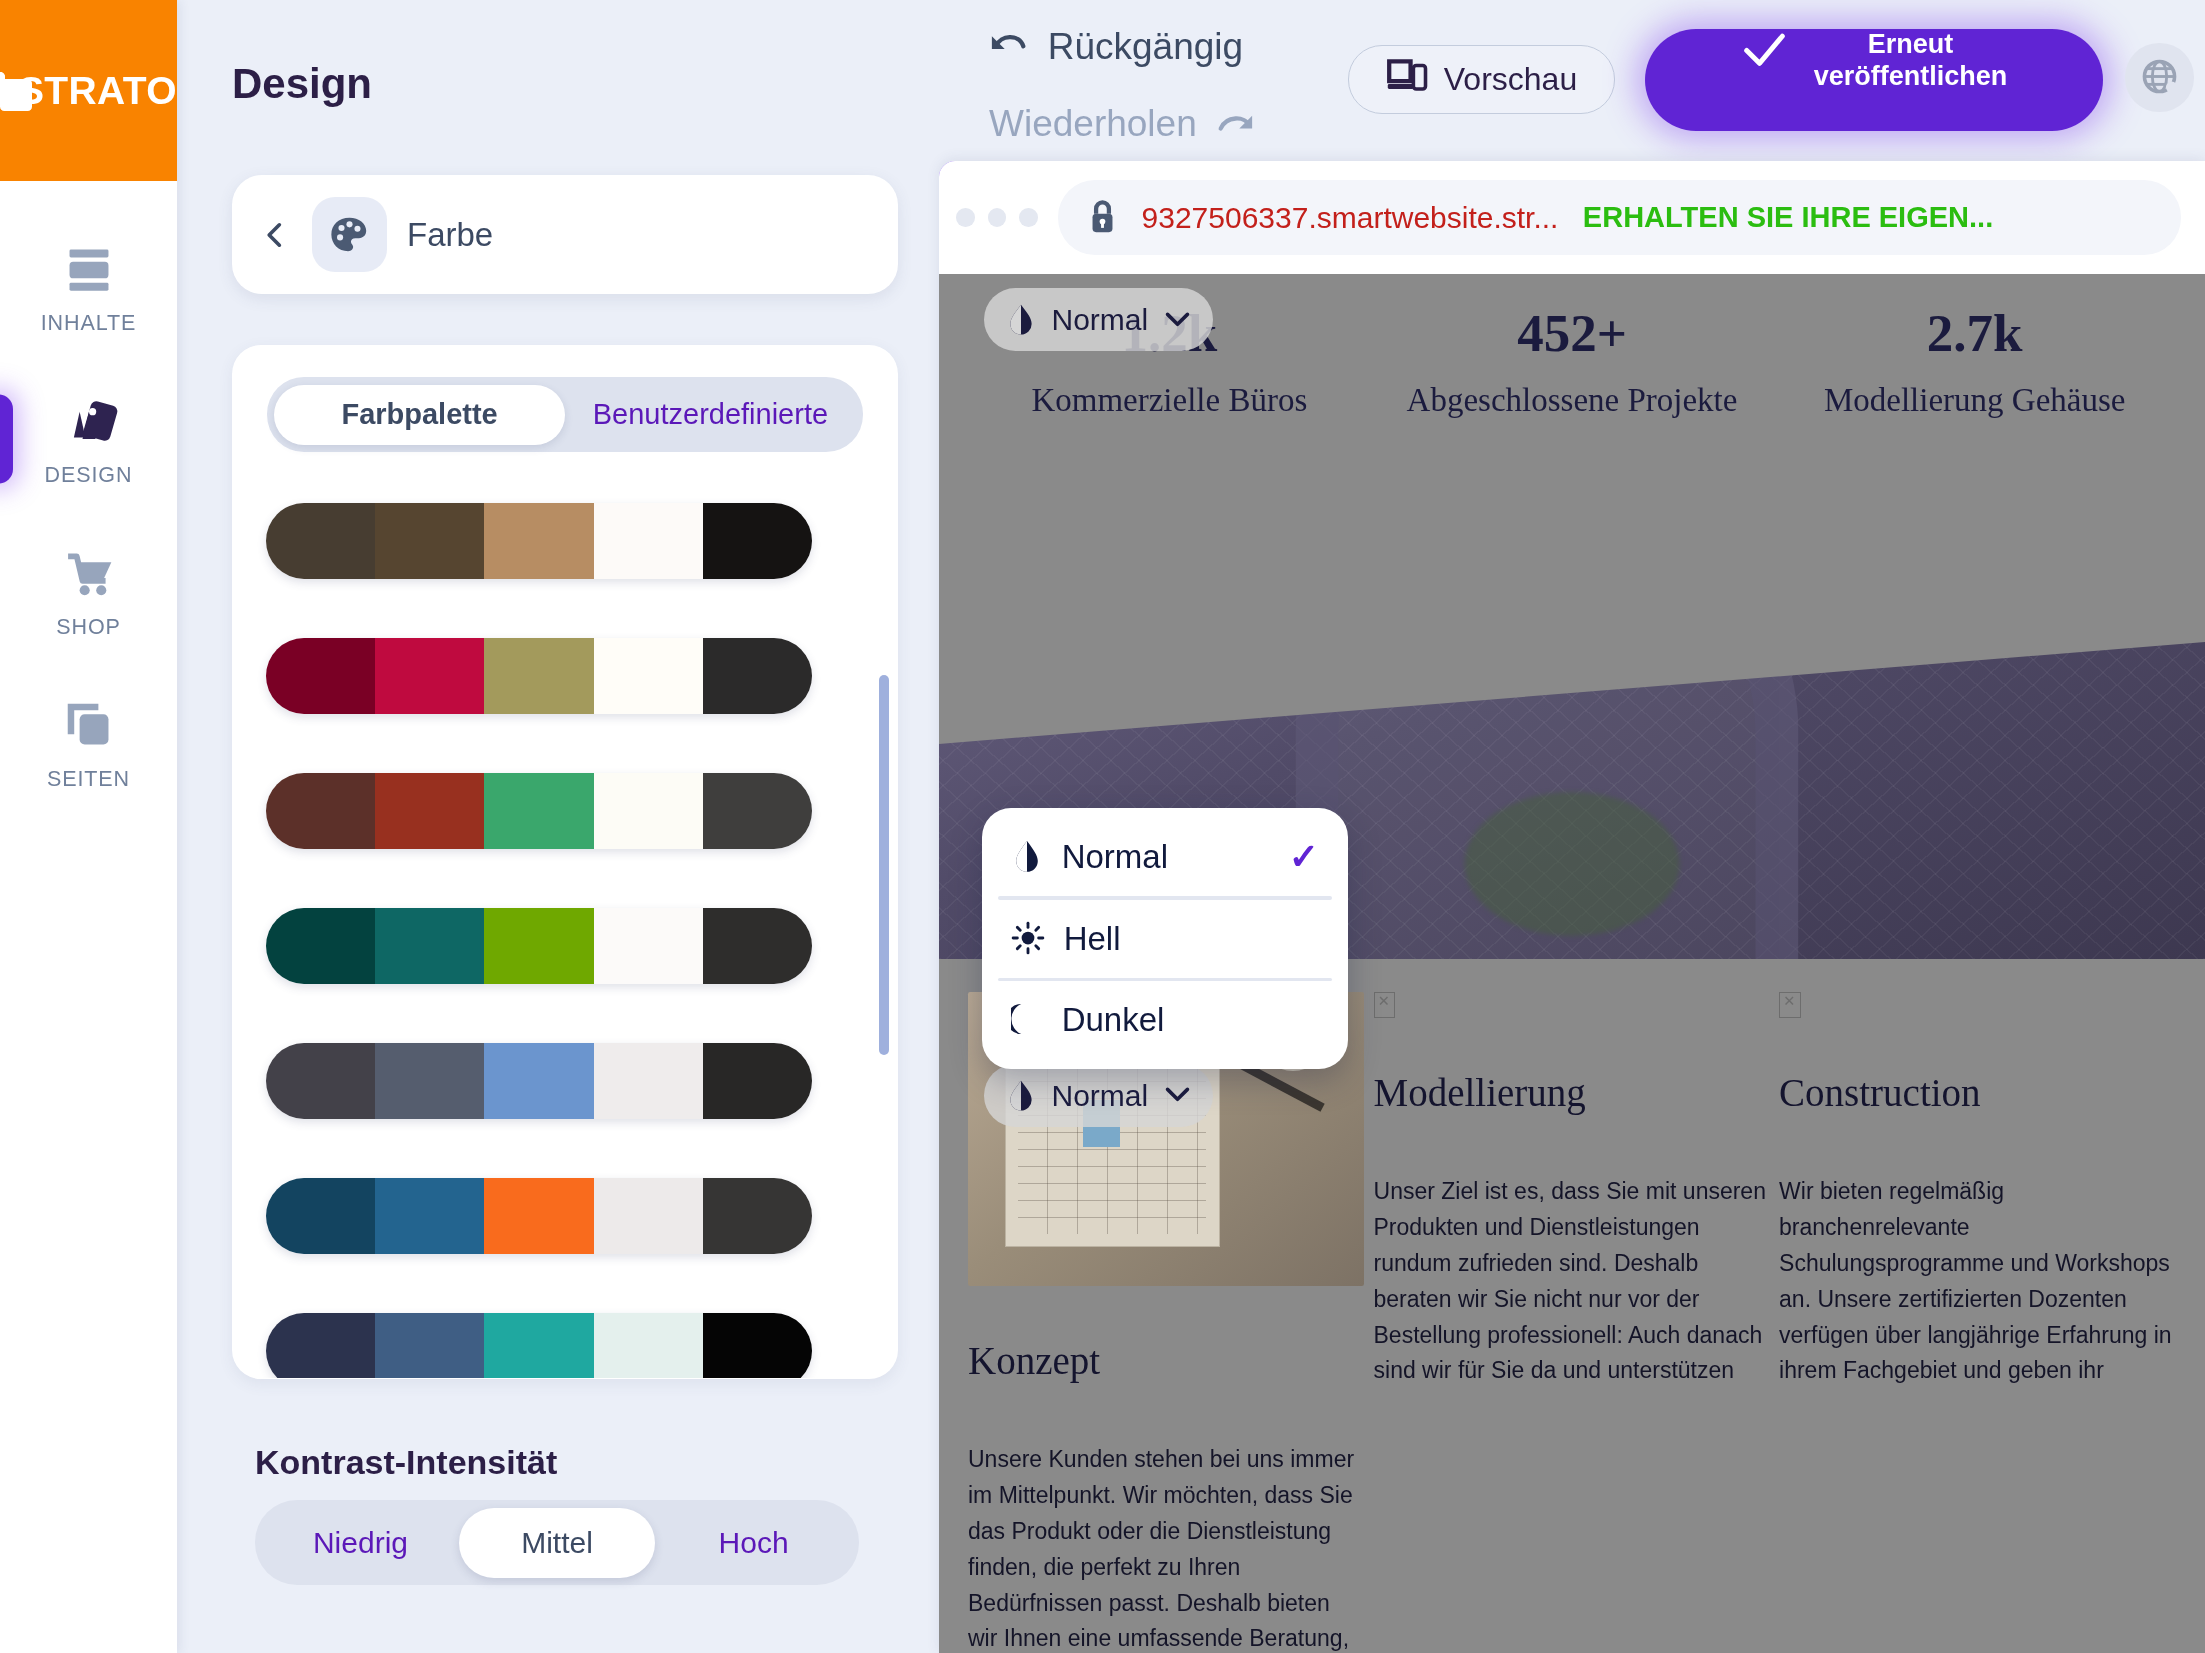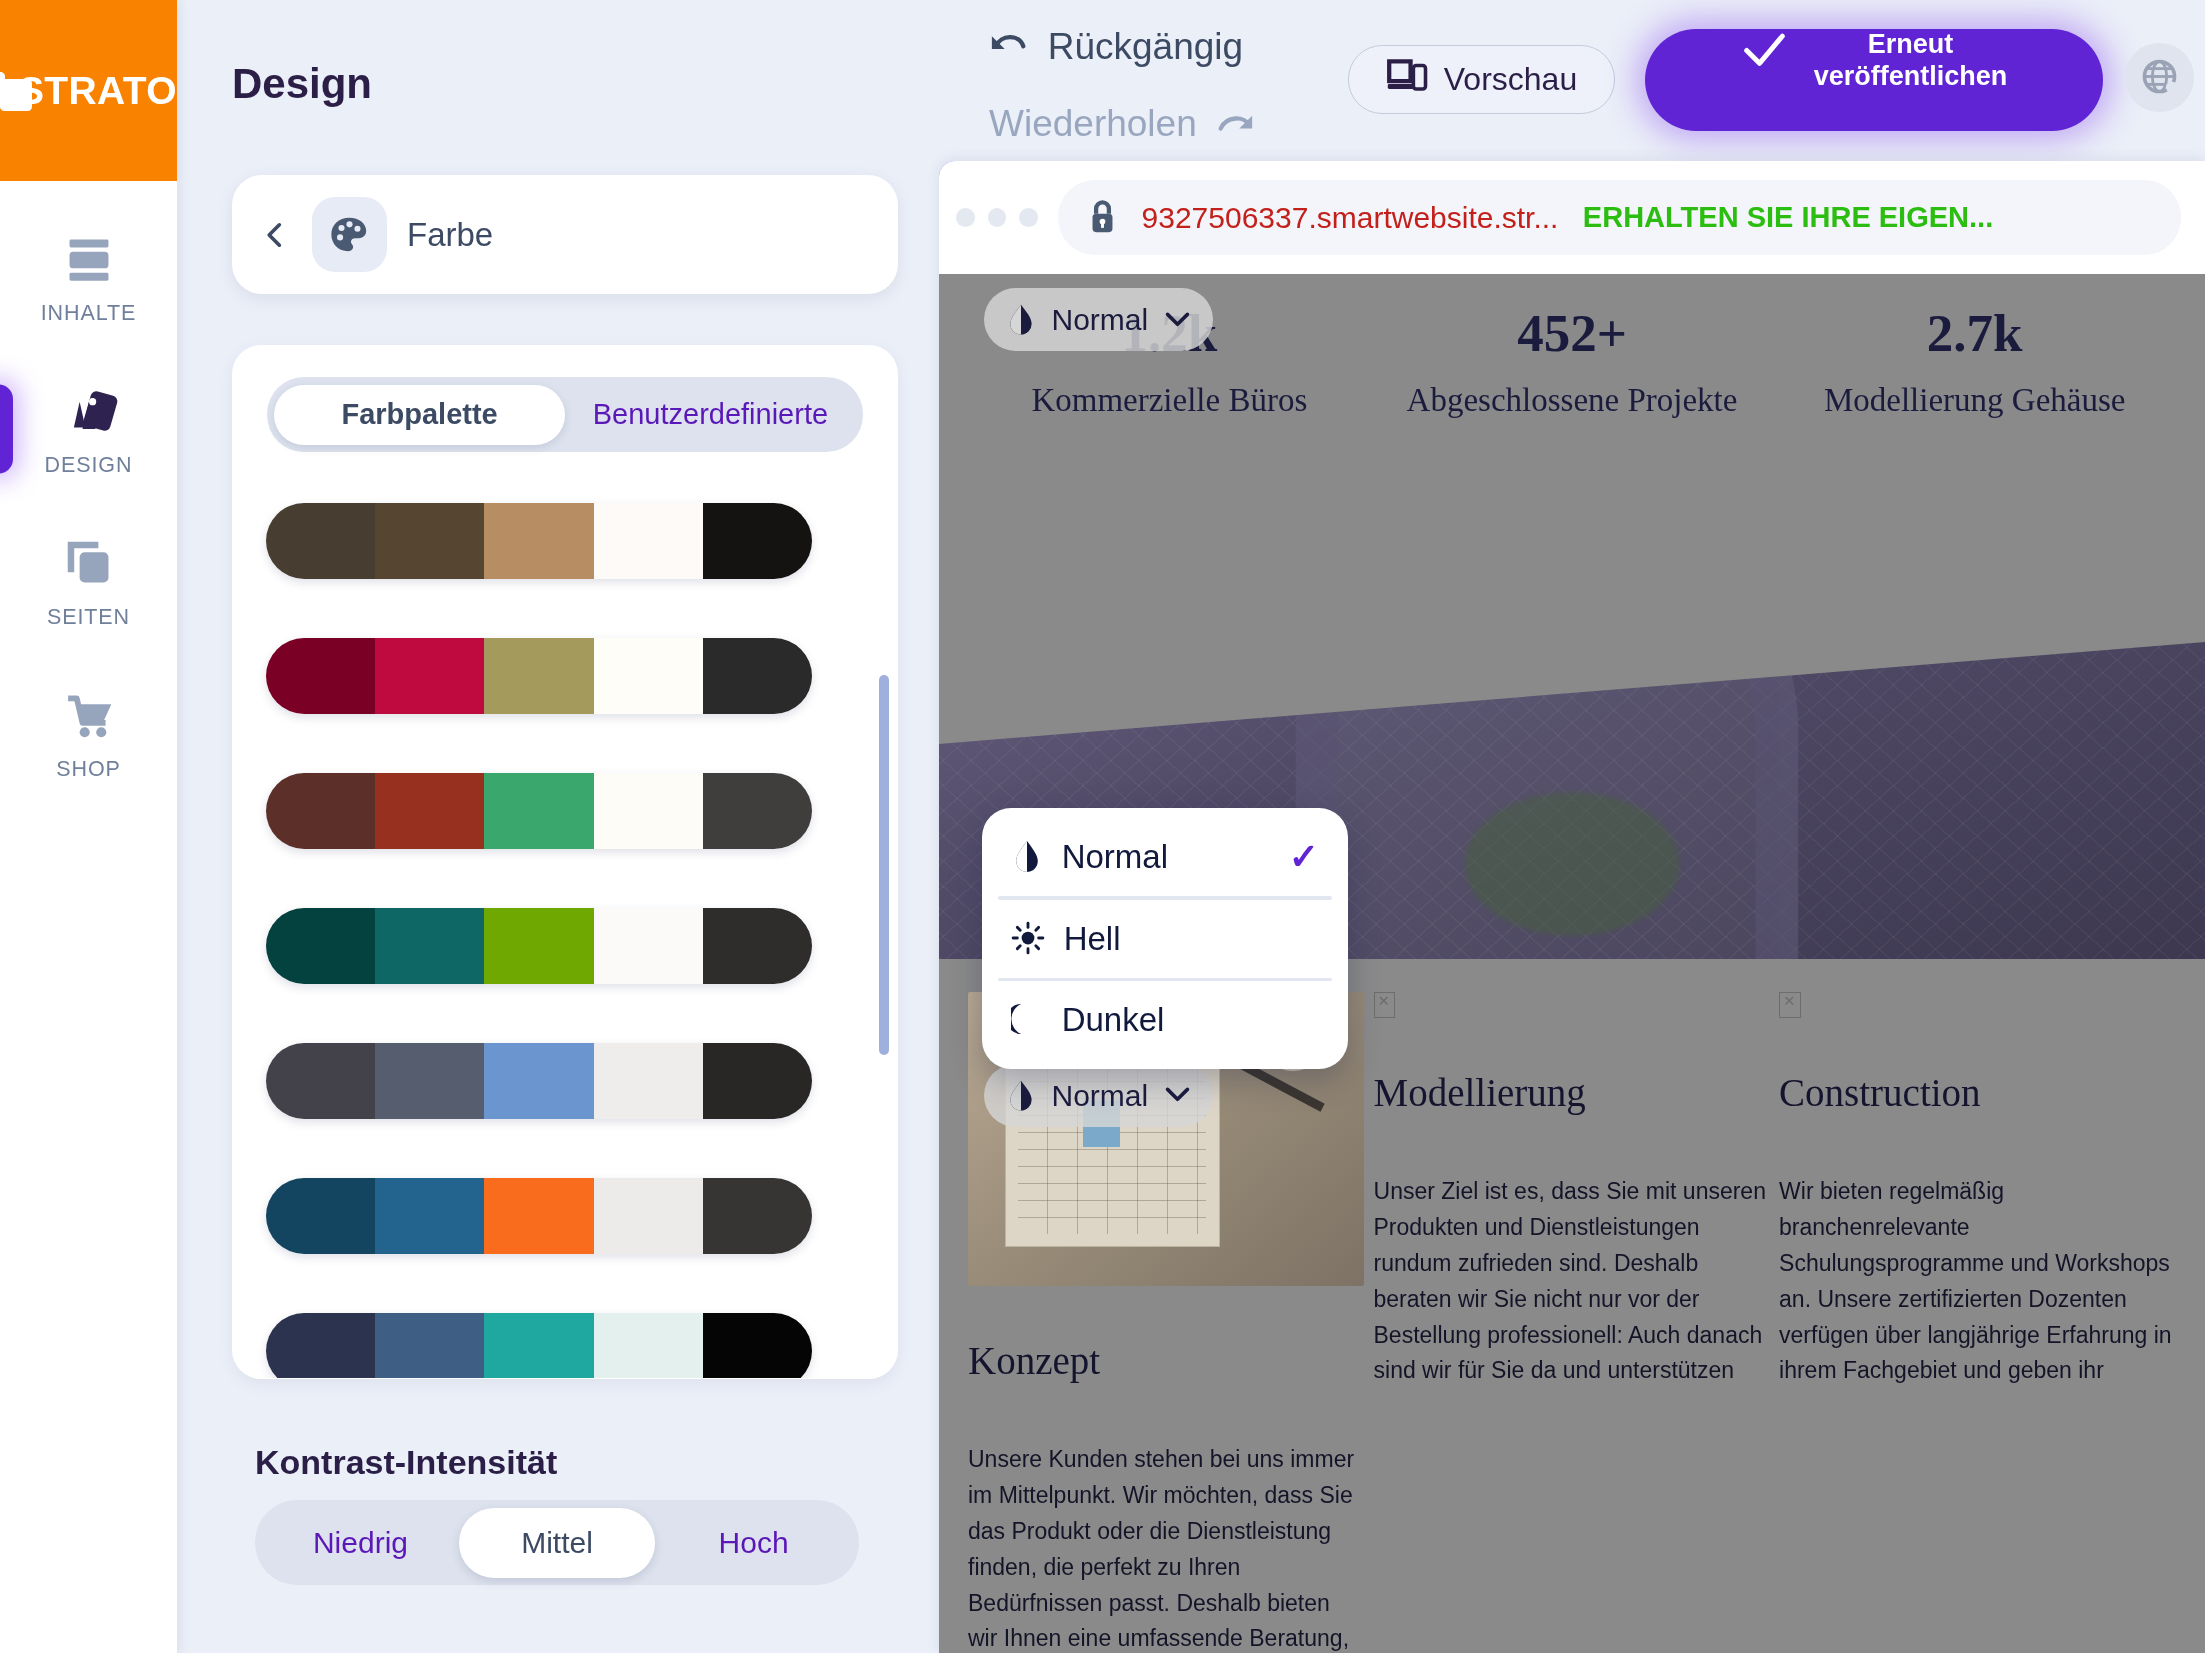--- a/index.html
+++ b/index.html
@@ -20,21 +20,21 @@
   .brand {
     height: 181px; width: 177px; background: #f98300;
     display: flex; align-items: center; justify-content: center; gap: 10px;
   }
   .brand-mark { position: relative; width: 45px; height: 40px; }
   .brand-mark .sq { position:absolute; left:0; bottom:0; width:32px; height:32px; background:#fff; border-radius:4.3px; }
   .brand-mark .hook { position:absolute; right:2.9px; top:1.4px; width:23px; height:21.5px;
      border-top:8px solid #fff; border-right:8px solid #fff; border-top-right-radius:5px; }
   .brand-name { color:#fff; font-size:39px; font-weight:600; letter-spacing:0.4px; }
 
-  .rail-items { padding-top: 20px; }
+  .rail-items { padding-top: 30px; }
   .rail-item {
     position: relative; height: 152px;
     display:flex; flex-direction:column; align-items:center; justify-content:center; gap:11.5px;
     cursor:pointer;
   }
   .rail-item .marker {
     position:absolute; left:-16px; top:50%; transform:translateY(-50%);
     width:29px; height:89px; border-radius:14.4px; background:#6024d4;
     box-shadow:0 0 24.4px 7.2px rgba(124,58,237,.34);
   }
@@ -236,37 +236,37 @@
             <rect x="40" y="18" width="38" height="50" rx="8" fill="#2e2350" transform="rotate(16 59 43)"></rect>
             <circle cx="48" cy="30" r="5" fill="#ffffff"></circle>
           </svg>
         </div>
         <div class="rail-label">DESIGN</div>
       </div>
 
       <div class="rail-item">
         <div class="rail-ico">
           <svg width="62" height="62" viewBox="0 0 86 86">
-            <path d="M18 56 L18 18 L56 18" stroke="#97a5bc" stroke-width="9" fill="none"></path>
-            <rect x="30" y="28" width="40" height="42" rx="7" fill="#97a5bc"></rect>
-          </svg>
-        </div>
-        <div class="rail-label">SEITEN</div>
-      </div>
-
-      <div class="rail-item">
-        <div class="rail-ico">
-          <svg width="62" height="62" viewBox="0 0 86 86">
             <path d="M14 20 H26 L34 54 H66" stroke="#97a5bc" stroke-width="8" fill="none" stroke-linejoin="round"></path>
             <path d="M26 28 H74 L64 50 H33 Z" fill="#97a5bc"></path>
             <circle cx="37" cy="67" r="7" fill="#97a5bc"></circle>
             <circle cx="60" cy="67" r="7" fill="#97a5bc"></circle>
           </svg>
         </div>
         <div class="rail-label">SHOP</div>
+      </div>
+
+      <div class="rail-item">
+        <div class="rail-ico">
+          <svg width="62" height="62" viewBox="0 0 86 86">
+            <path d="M18 56 L18 18 L56 18" stroke="#97a5bc" stroke-width="9" fill="none"></path>
+            <rect x="30" y="28" width="40" height="42" rx="7" fill="#97a5bc"></rect>
+          </svg>
+        </div>
+        <div class="rail-label">SEITEN</div>
       </div>
     </div>
 
   </div>
 
   <div class="panel">
     <div class="panel-title">Design</div>
 
     <div class="farbe-bar">
       <div class="chev-back">

